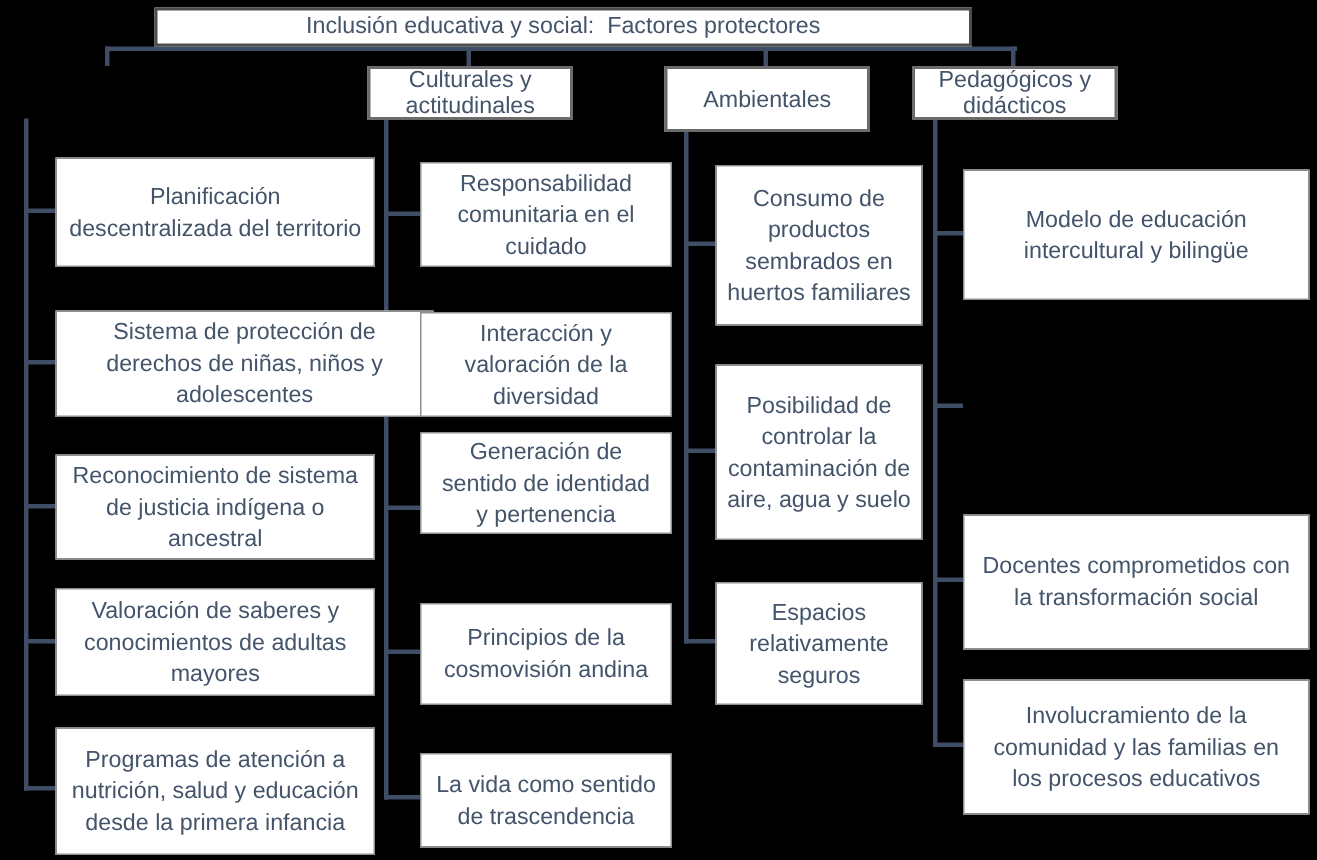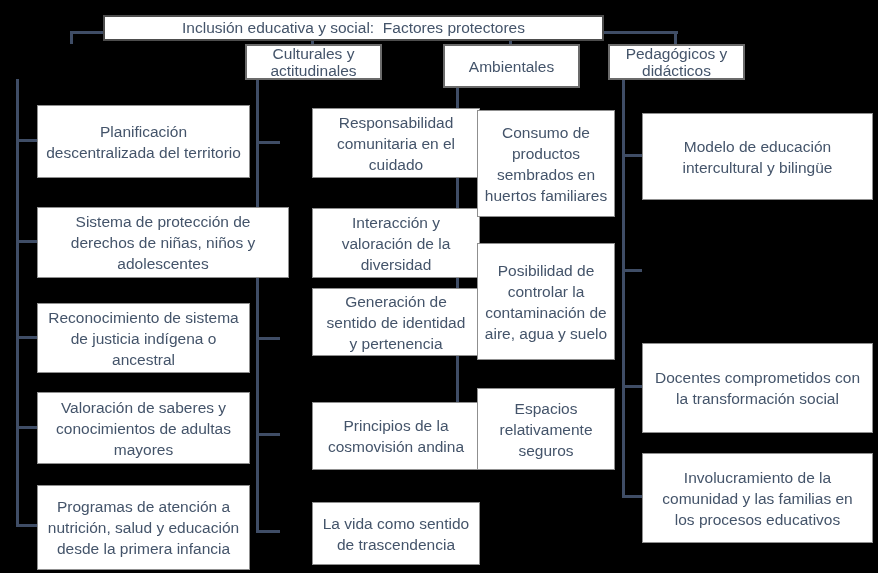--- a/index.html
+++ b/index.html
@@ -15,21 +15,21 @@
   .title {
     border:2px solid #4d4d4d; font-size:15.5px; line-height:22px; white-space:pre;
   }
   .hdr {
     border:2px solid #6b6b6b; font-size:15.5px; line-height:17px; padding:0 4px;
   }
   .child {
     border:1.5px solid #8f8f8f; font-size:15.5px; line-height:21px;
   }
   .col1 { padding:0 8px; }
-  .col2 { padding:0 9px;margin-left:32px; }
+  .col2 { padding:0 9px; }
   .col3 { padding:0 6px; }
   .col4 { padding:4px 8px; }
   .cline { position:absolute; background:#3f4d66; }
 </style>
 </head>
 <body>
 
 <div class="stage">
 
   <div class="cline" style="left:70px;top:31px;width:608px;height:3px"></div>
@@ -57,21 +57,21 @@
 
   <div class="cline" style="left:456px;top:161px;width:21px;height:3px"></div>
   <div class="cline" style="left:456px;top:299px;width:21px;height:3px"></div>
   <div class="cline" style="left:456px;top:426px;width:21px;height:3px"></div>
 
   <div class="cline" style="left:622px;top:154px;width:20px;height:3px"></div>
   <div class="cline" style="left:622px;top:269px;width:20px;height:3px"></div>
   <div class="cline" style="left:622px;top:385px;width:20px;height:3px"></div>
   <div class="cline" style="left:622px;top:495px;width:20px;height:3px"></div>
 
-  <div class="node title" style="left:103px;top:15px;width:501px;height:26px">Inclusión educativa y social:  Factores protectores</div>
+  <div class="node title" style="left:103px;top:5px;width:545px;height:26px">Inclusión educativa y social:  Factores protectores</div>
 
   <div class="node hdr" style="left:245px;top:44px;width:137px;height:36px">Culturales y actitudinales</div>
   <div class="node hdr" style="left:443px;top:44px;width:137px;height:44px">Ambientales</div>
   <div class="node hdr" style="left:608px;top:44px;width:137px;height:36px">Pedagógicos y didácticos</div>
 
   <div class="node child col1" style="left:37px;top:105px;width:213px;height:73px">Planificación descentralizada del territorio</div>
   <div class="node child col1" style="left:37px;top:207px;width:252px;height:71px">Sistema de protección de derechos de niñas, niños y adolescentes</div>
   <div class="node child col1" style="left:37px;top:303px;width:213px;height:70px">Reconocimiento de sistema de justicia indígena o ancestral</div>
   <div class="node child col1" style="left:37px;top:392px;width:213px;height:72px">Valoración de saberes y conocimientos de adultas mayores</div>
   <div class="node child col1" style="left:37px;top:485px;width:213px;height:85px">Programas de atención a nutrición, salud y educación desde la primera infancia</div>

